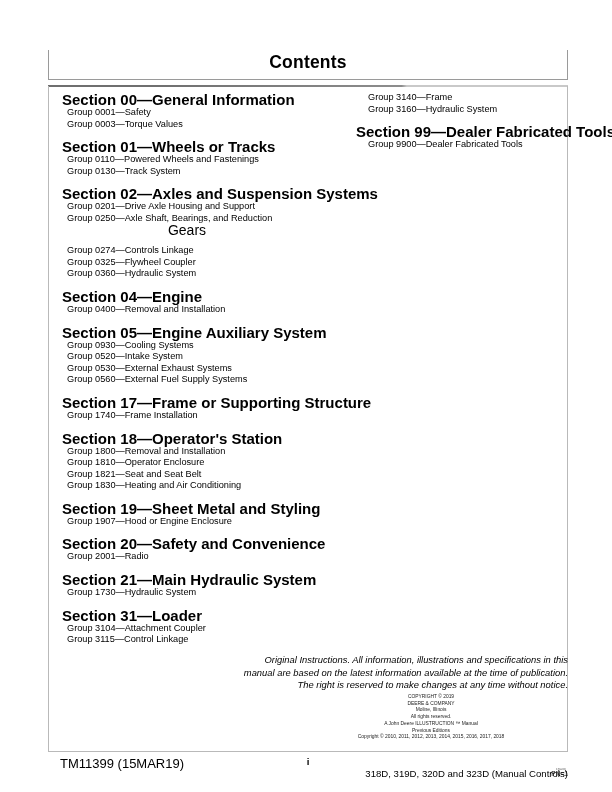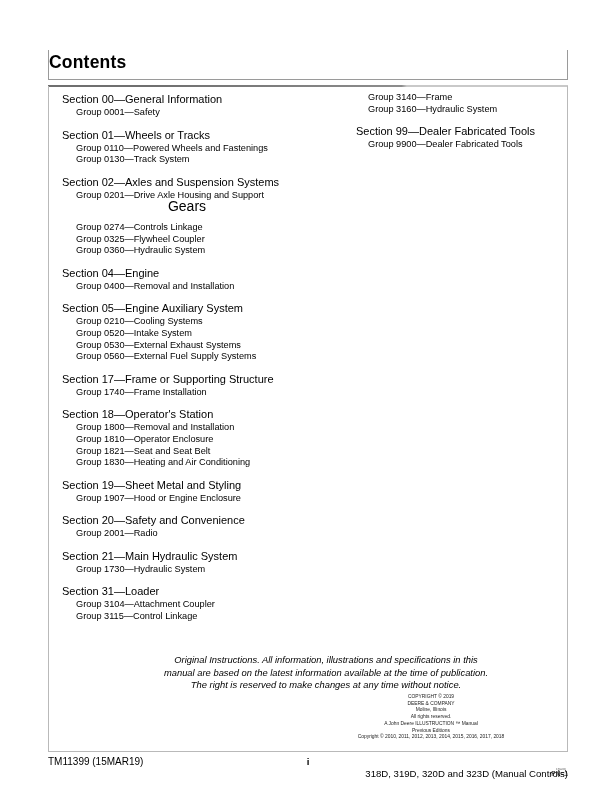--- a/index.html
+++ b/index.html
@@ -32,21 +32,21 @@
     height: 30px;
     border: 1px solid #9a9a9a;
     border-top: none;
     box-sizing: border-box;
   }
   .title-text {
     position: absolute;
     left: 0;
     right: 0;
     top: 2px;
-    text-align: left;
+    text-align: center;
     font-size: 17.5px;
     font-weight: bold;
     letter-spacing: 0.2px;
   }
 
   
   .content-box {
     position: absolute;
     left: 48px;
     top: 86px;
@@ -76,29 +76,29 @@
     position: absolute;
     top: 0;
   }
   .col-left  { left: 14px;  width: 250px; }
   .col-right { left: 272px; width: 240px; }
 
   .section {
     margin-bottom: 9px;
   }
   .section-title {
-    font-size: 11px;
-    font-weight: normal;
+    font-size: 15px;
+    font-weight: bold;
     line-height: 15px;
     white-space: nowrap;
   }
   .group {
     font-size: 9.2px;
     line-height: 11.6px;
-    margin-left: 14px;
+    margin-left: 5px;
     white-space: nowrap;
   }
   .group-cont {
     font-size: 14px;
     line-height: 11.6px;
     white-space: nowrap;
     text-align: center;
   }
   .right-indent {
     margin-left: 48px;
@@ -106,25 +106,24 @@
   .section-title.right-indent {
     margin-left: 36px;
   }
 
   
   .notice {
     position: absolute;
     left: 48px;
     top: 654px;
     width: 520px;
-    text-align: center;
+    text-align: right;
     font-style: italic;
     font-size: 9.4px;
     line-height: 12.6px;
-    padding-left: 18px;
   }
 
   
   .copyright {
     position: absolute;
     left: 300px;
     top: 694px;
     width: 262px;
     text-align: center;
     font-size: 4.9px;
@@ -135,23 +134,23 @@
   
   .footer {
     position: absolute;
     left: 48px;
     top: 756px;
     width: 520px;
     height: 14px;
   }
   .footer-left {
     position: absolute;
-    left: 0;
+    left: 12px;
     top: 0;
-    font-size: 10px;
+    font-size: 13px;
   }
   .footer-center {
     position: absolute;
     left: 0;
     right: 0;
     top: 0;
     text-align: center;
     font-size: 9.6px;
     font-weight: bold;
   }
@@ -189,48 +188,50 @@
   <div class="content-box-topline"></div>
   <div class="content-box"></div>
 
   <div class="columns">
 
     <div class="col col-left">
 
       <div class="section">
         <div class="section-title">Section 00—General Information</div>
         <div class="group">Group 0001—Safety</div>
+        <div class="group">Group 0003—Torque Values</div>
       </div>
 
       <div class="section">
         <div class="section-title">Section 01—Wheels or Tracks</div>
         <div class="group">Group 0110—Powered Wheels and Fastenings</div>
         <div class="group">Group 0130—Track System</div>
       </div>
 
       <div class="section">
         <div class="section-title">Section 02—Axles and Suspension Systems</div>
         <div class="group">Group 0201—Drive Axle Housing and Support</div>
+        <div class="group">Group 0250—Axle Shaft, Bearings, and Reduction</div>
         <div class="group-cont">Gears</div>
       </div>
 
       <div class="section">
         <div class="group">Group 0274—Controls Linkage</div>
         <div class="group">Group 0325—Flywheel Coupler</div>
         <div class="group">Group 0360—Hydraulic System</div>
       </div>
 
       <div class="section">
         <div class="section-title">Section 04—Engine</div>
         <div class="group">Group 0400—Removal and Installation</div>
       </div>
 
       <div class="section">
         <div class="section-title">Section 05—Engine Auxiliary System</div>
-        <div class="group">Group 0210—Cooling Systems</div>
+        <div class="group">Group 0930—Cooling Systems</div>
         <div class="group">Group 0520—Intake System</div>
         <div class="group">Group 0530—External Exhaust Systems</div>
         <div class="group">Group 0560—External Fuel Supply Systems</div>
       </div>
 
       <div class="section">
         <div class="section-title">Section 17—Frame or Supporting Structure</div>
         <div class="group">Group 1740—Frame Installation</div>
       </div>
 

